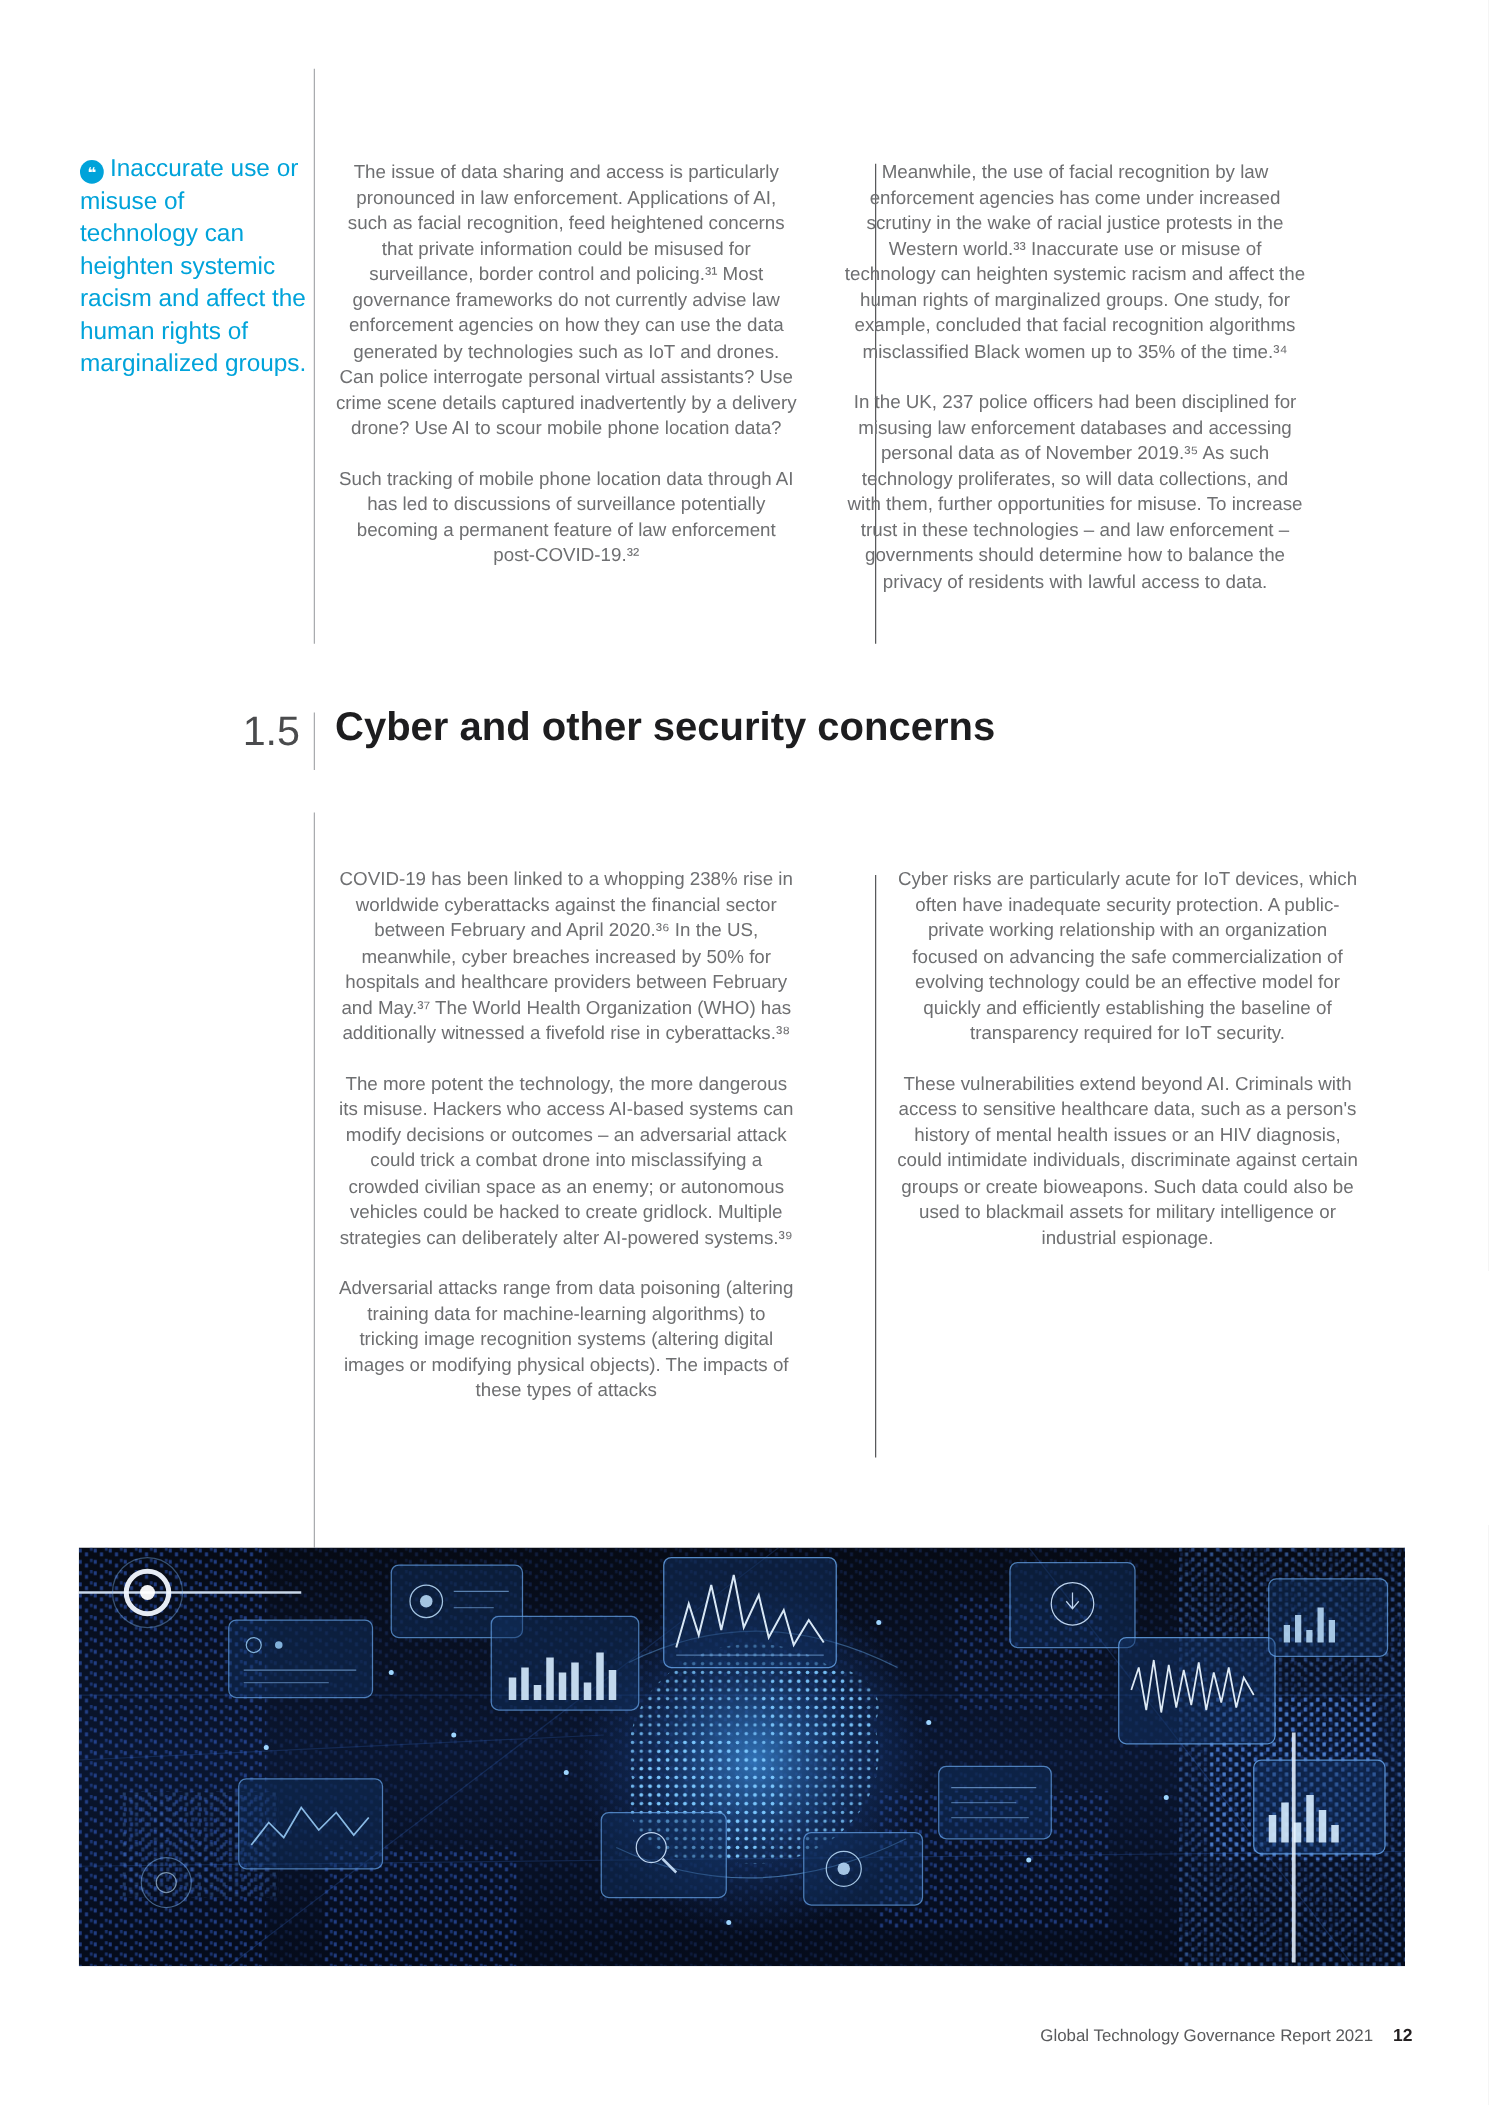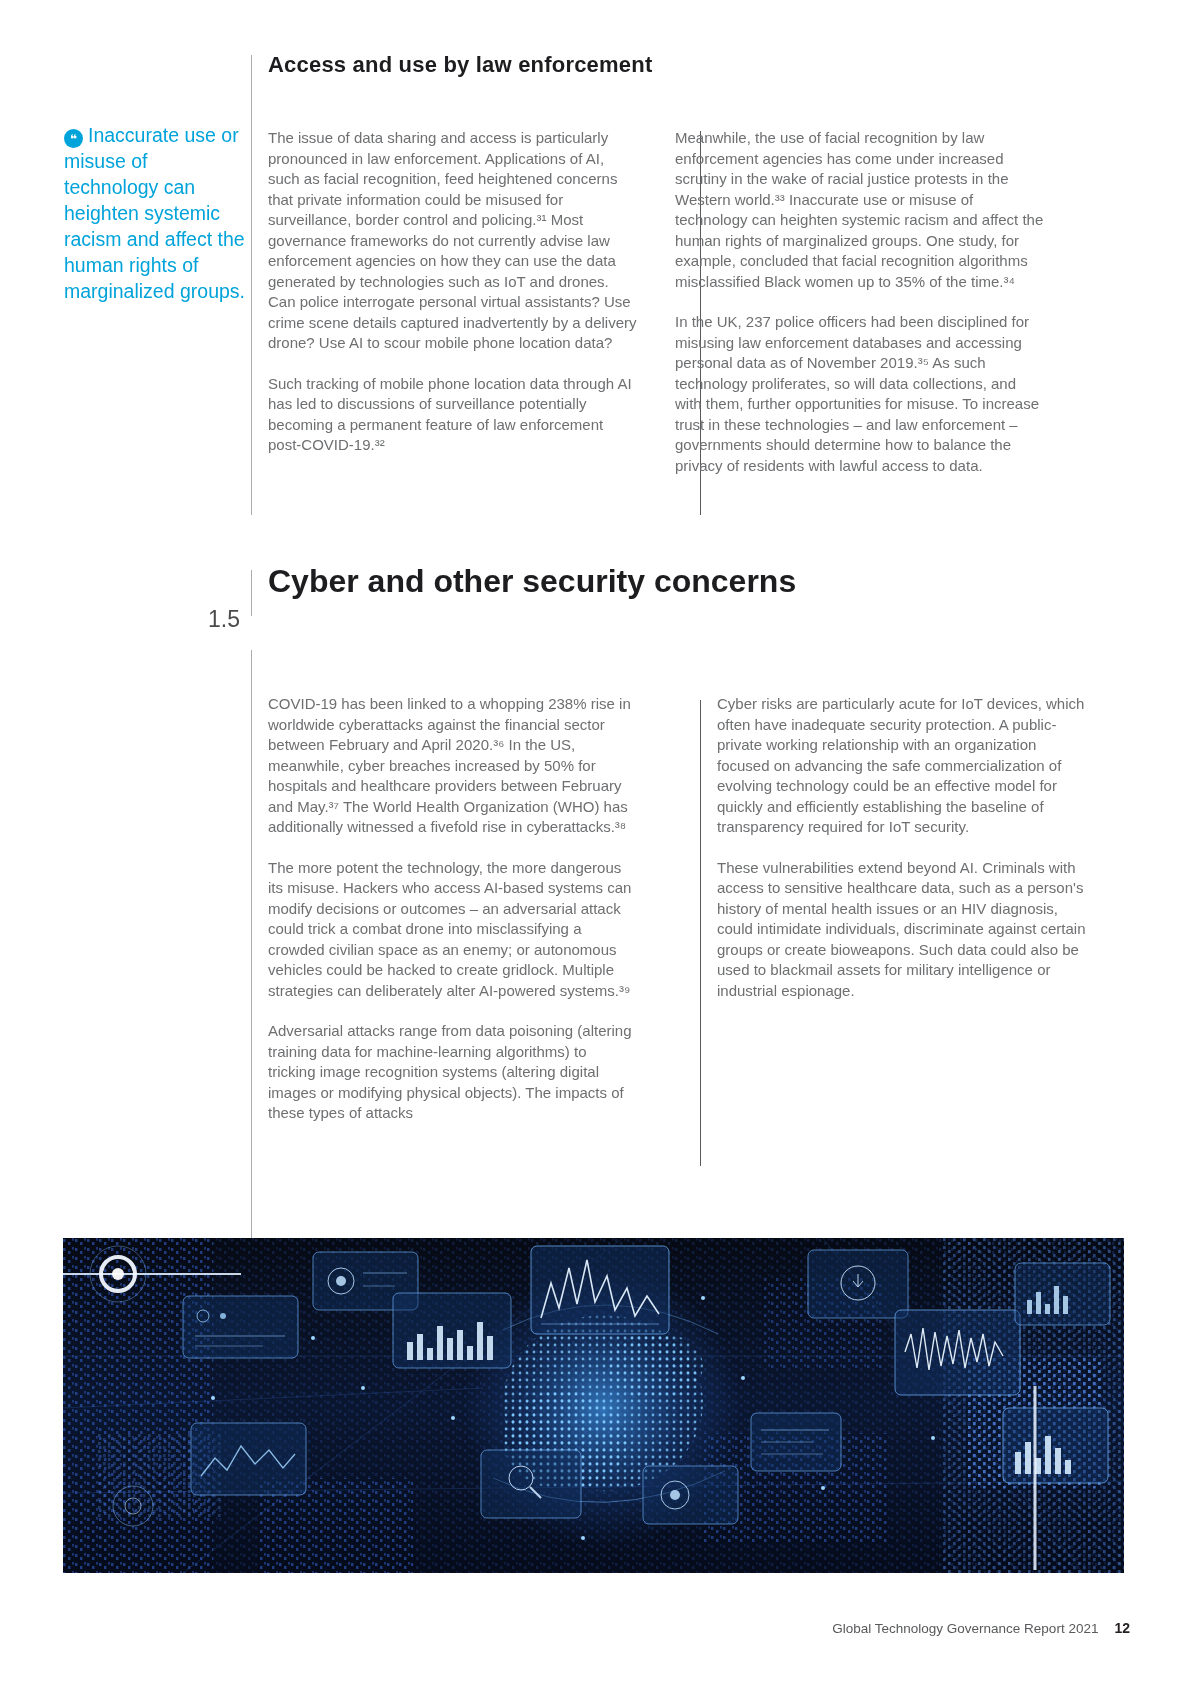--- a/index.html
+++ b/index.html
@@ -17,30 +17,30 @@
   .callout{
     position:absolute;left:64px;top:122px;width:182px;
     font-size:19.5px;line-height:26px;color:#00A3DA;font-weight:400;
   }
   .qicon{
     display:inline-block;width:19px;height:19px;border-radius:50%;
     background:#00A3DA;color:#ffffff;font-size:12px;line-height:20px;text-align:center;
     vertical-align:-1px;margin-right:5px;font-weight:700;
   }
   .col{
-    position:absolute;width:370px;font-size:15px;line-height:20.5px;color:#6e6f71;
+    position:absolute;width:370px;font-size:15px;line-height:20.5px;color:#6e6f71;text-align:center;
   }
   .col p{margin:0 0 20px 0;}
   .s1c1{left:268px;top:128px;}
   .s1c2{left:675px;top:128px;}
   .s2c1{left:268px;top:694px;}
   .s2c2{left:717px;top:694px;}
   .secnum{
     position:absolute;left:186px;top:566px;width:54px;text-align:right;
-    font-size:23px;color:#4a4b4d;font-weight:400;margin-top:40px;
+    font-size:33px;color:#4a4b4d;font-weight:400;
   }
   .sectitle{
     position:absolute;left:268px;top:563px;font-size:32px;font-weight:700;color:#1d1d1f;
   }
   .hero{position:absolute;left:63px;top:1238px;width:1061px;height:335px;display:block;}
   .footer{
     position:absolute;top:1620px;right:61px;font-size:13.5px;color:#58595b;
   }
   .footer .pnum{margin-left:16px;font-weight:700;color:#231f20;font-size:14px;}
 </style>
@@ -48,21 +48,20 @@
 <body>
 
 <div class="page">
 
   <div class="vrule" style="left:251px;top:55px;height:460px;"></div>
   <div class="vrule" style="left:251px;top:570px;height:46px;"></div>
   <div class="vrule" style="left:251px;top:650px;height:588px;"></div>
   <div class="cdiv" style="left:700px;top:131px;height:384px;"></div>
   <div class="cdiv" style="left:700px;top:700px;height:466px;"></div>
 
-  <div class="h1">Access and use by law enforcement</div>
 
   <div class="callout">
     <span class="qicon">❝</span><span>Inaccurate use or misuse of technology can heighten systemic racism and affect the human rights of marginalized groups.</span>
   </div>
 
   <div class="col s1c1">
     <p>The issue of data sharing and access is particularly pronounced in law enforcement. Applications of AI, such as facial recognition, feed heightened concerns that private information could be misused for surveillance, border control and policing.³¹ Most governance frameworks do not currently advise law enforcement agencies on how they can use the data generated by technologies such as IoT and drones. Can police interrogate personal virtual assistants? Use crime scene details captured inadvertently by a delivery drone? Use AI to scour mobile phone location data?</p>
     <p>Such tracking of mobile phone location data through AI has led to discussions of surveillance potentially becoming a permanent feature of law enforcement post-COVID-19.³²</p>
   </div>
   <div class="col s1c2">

